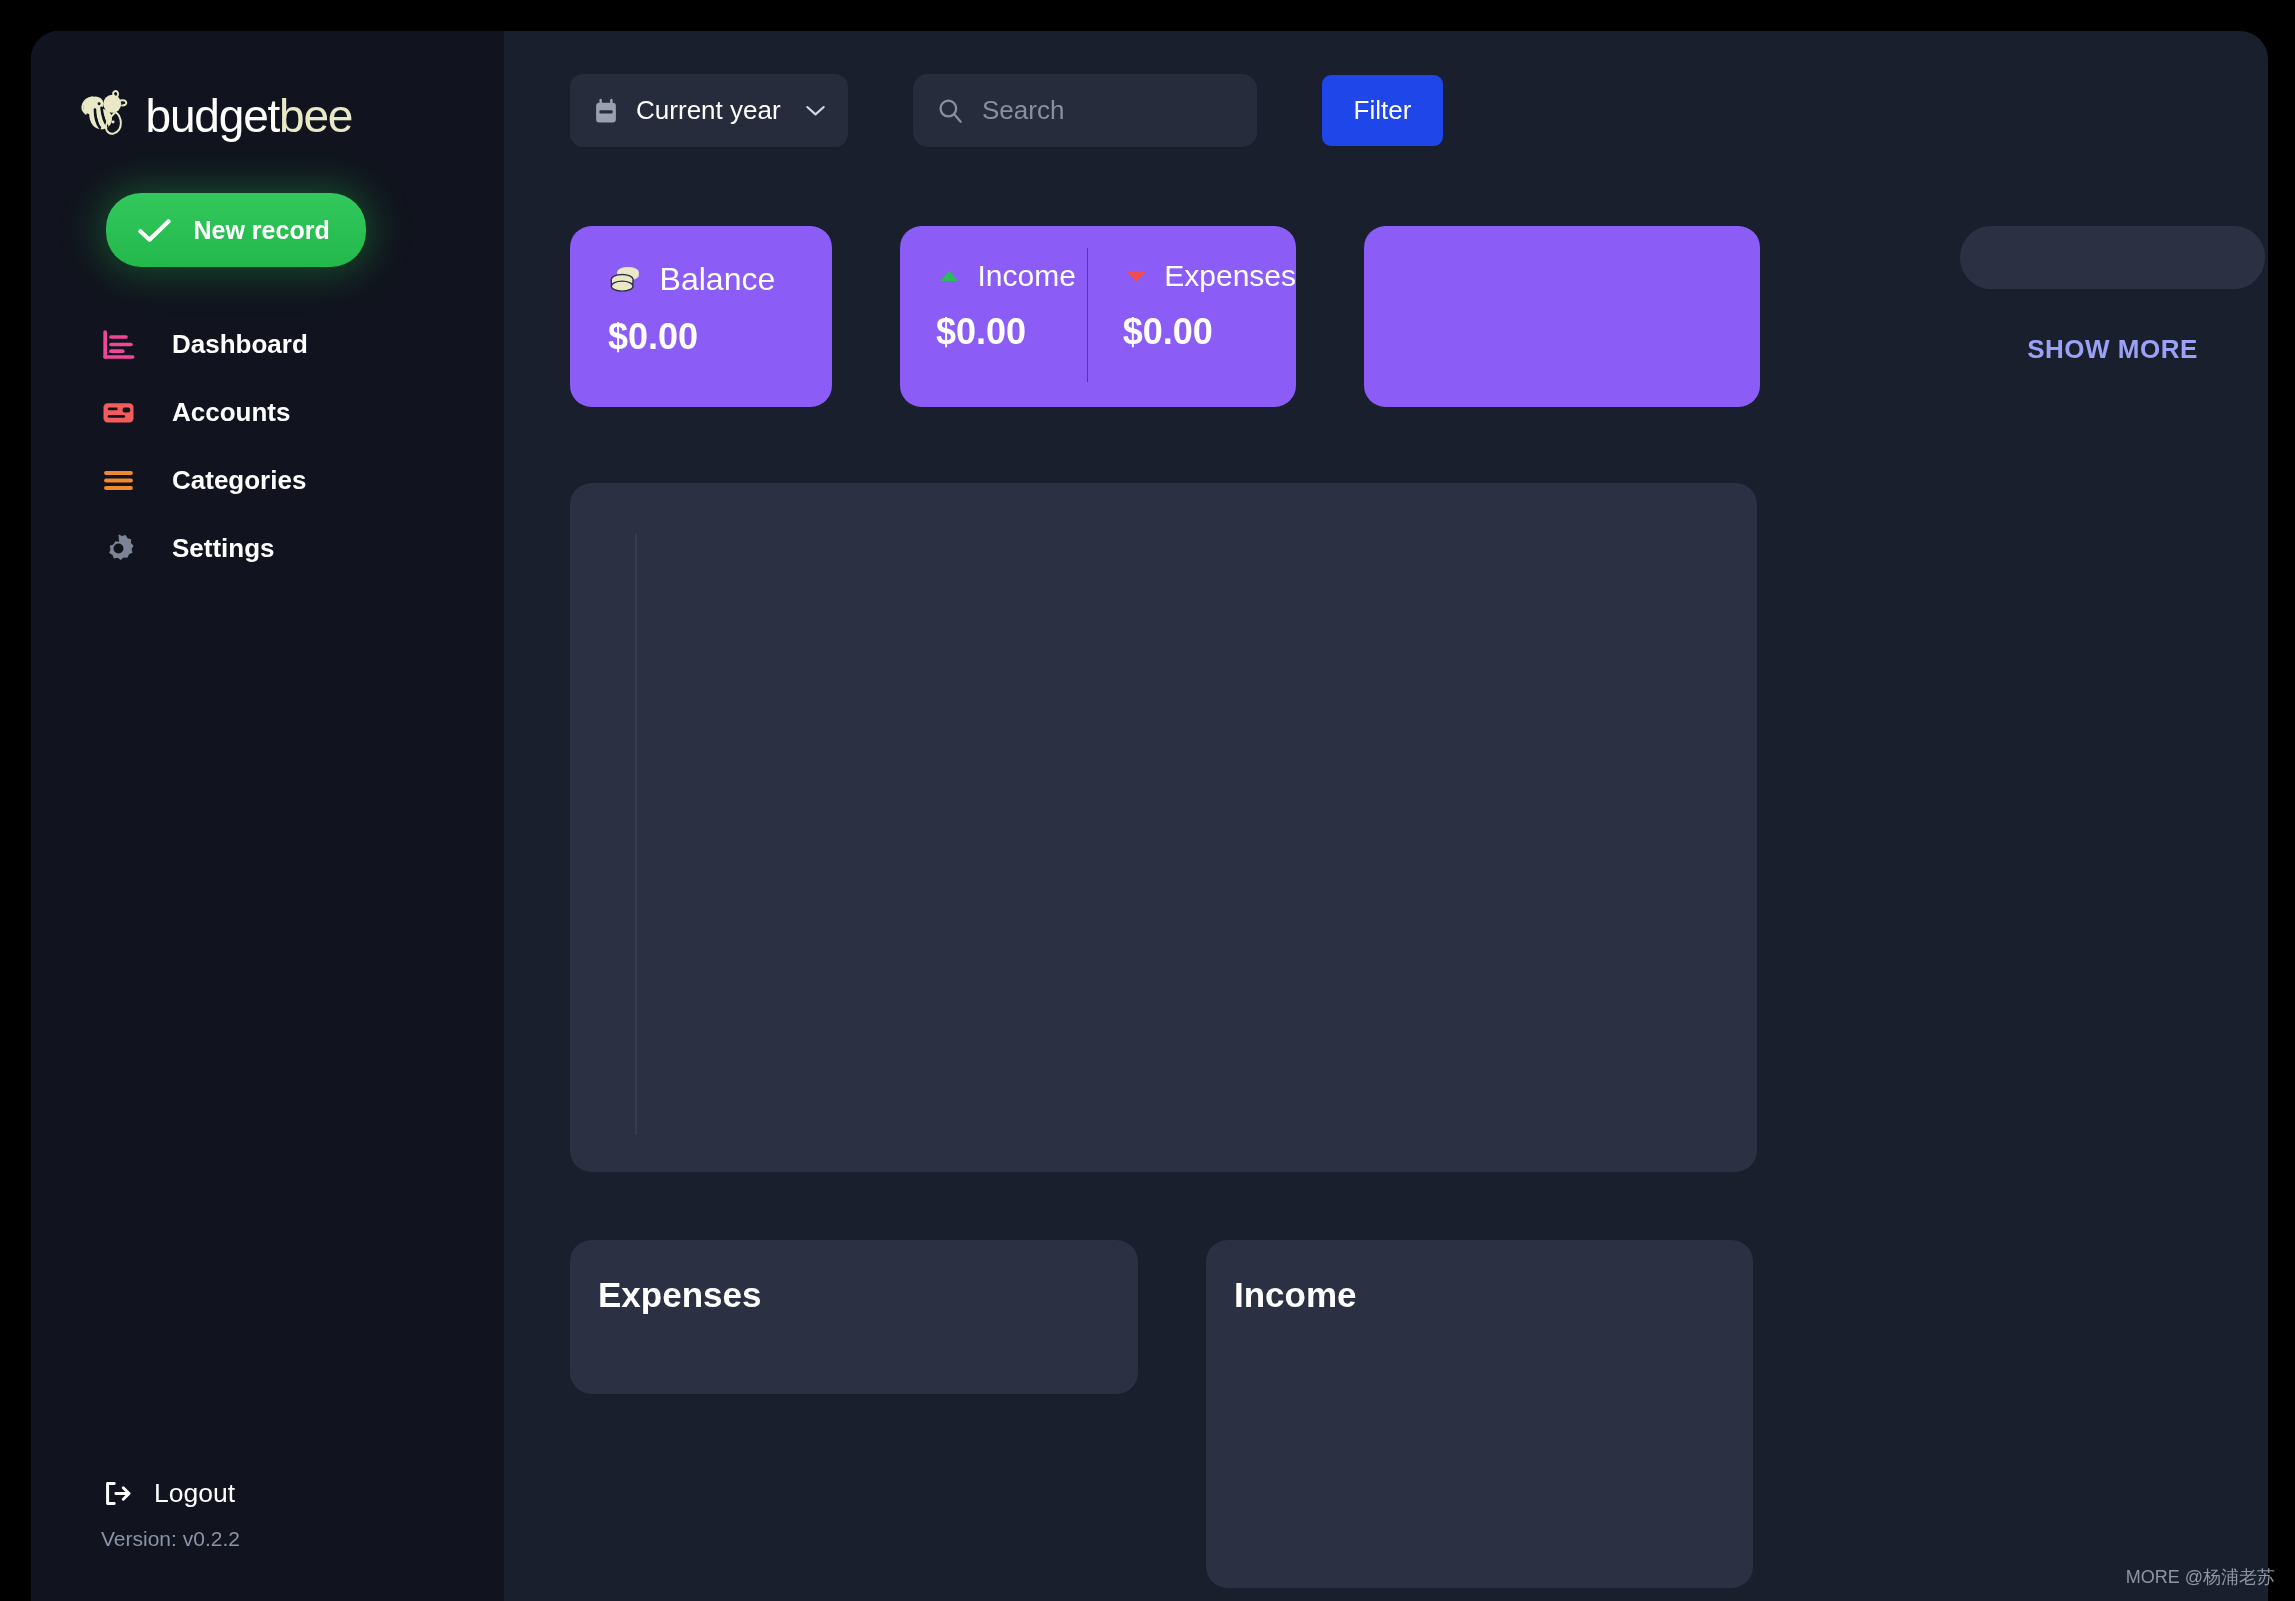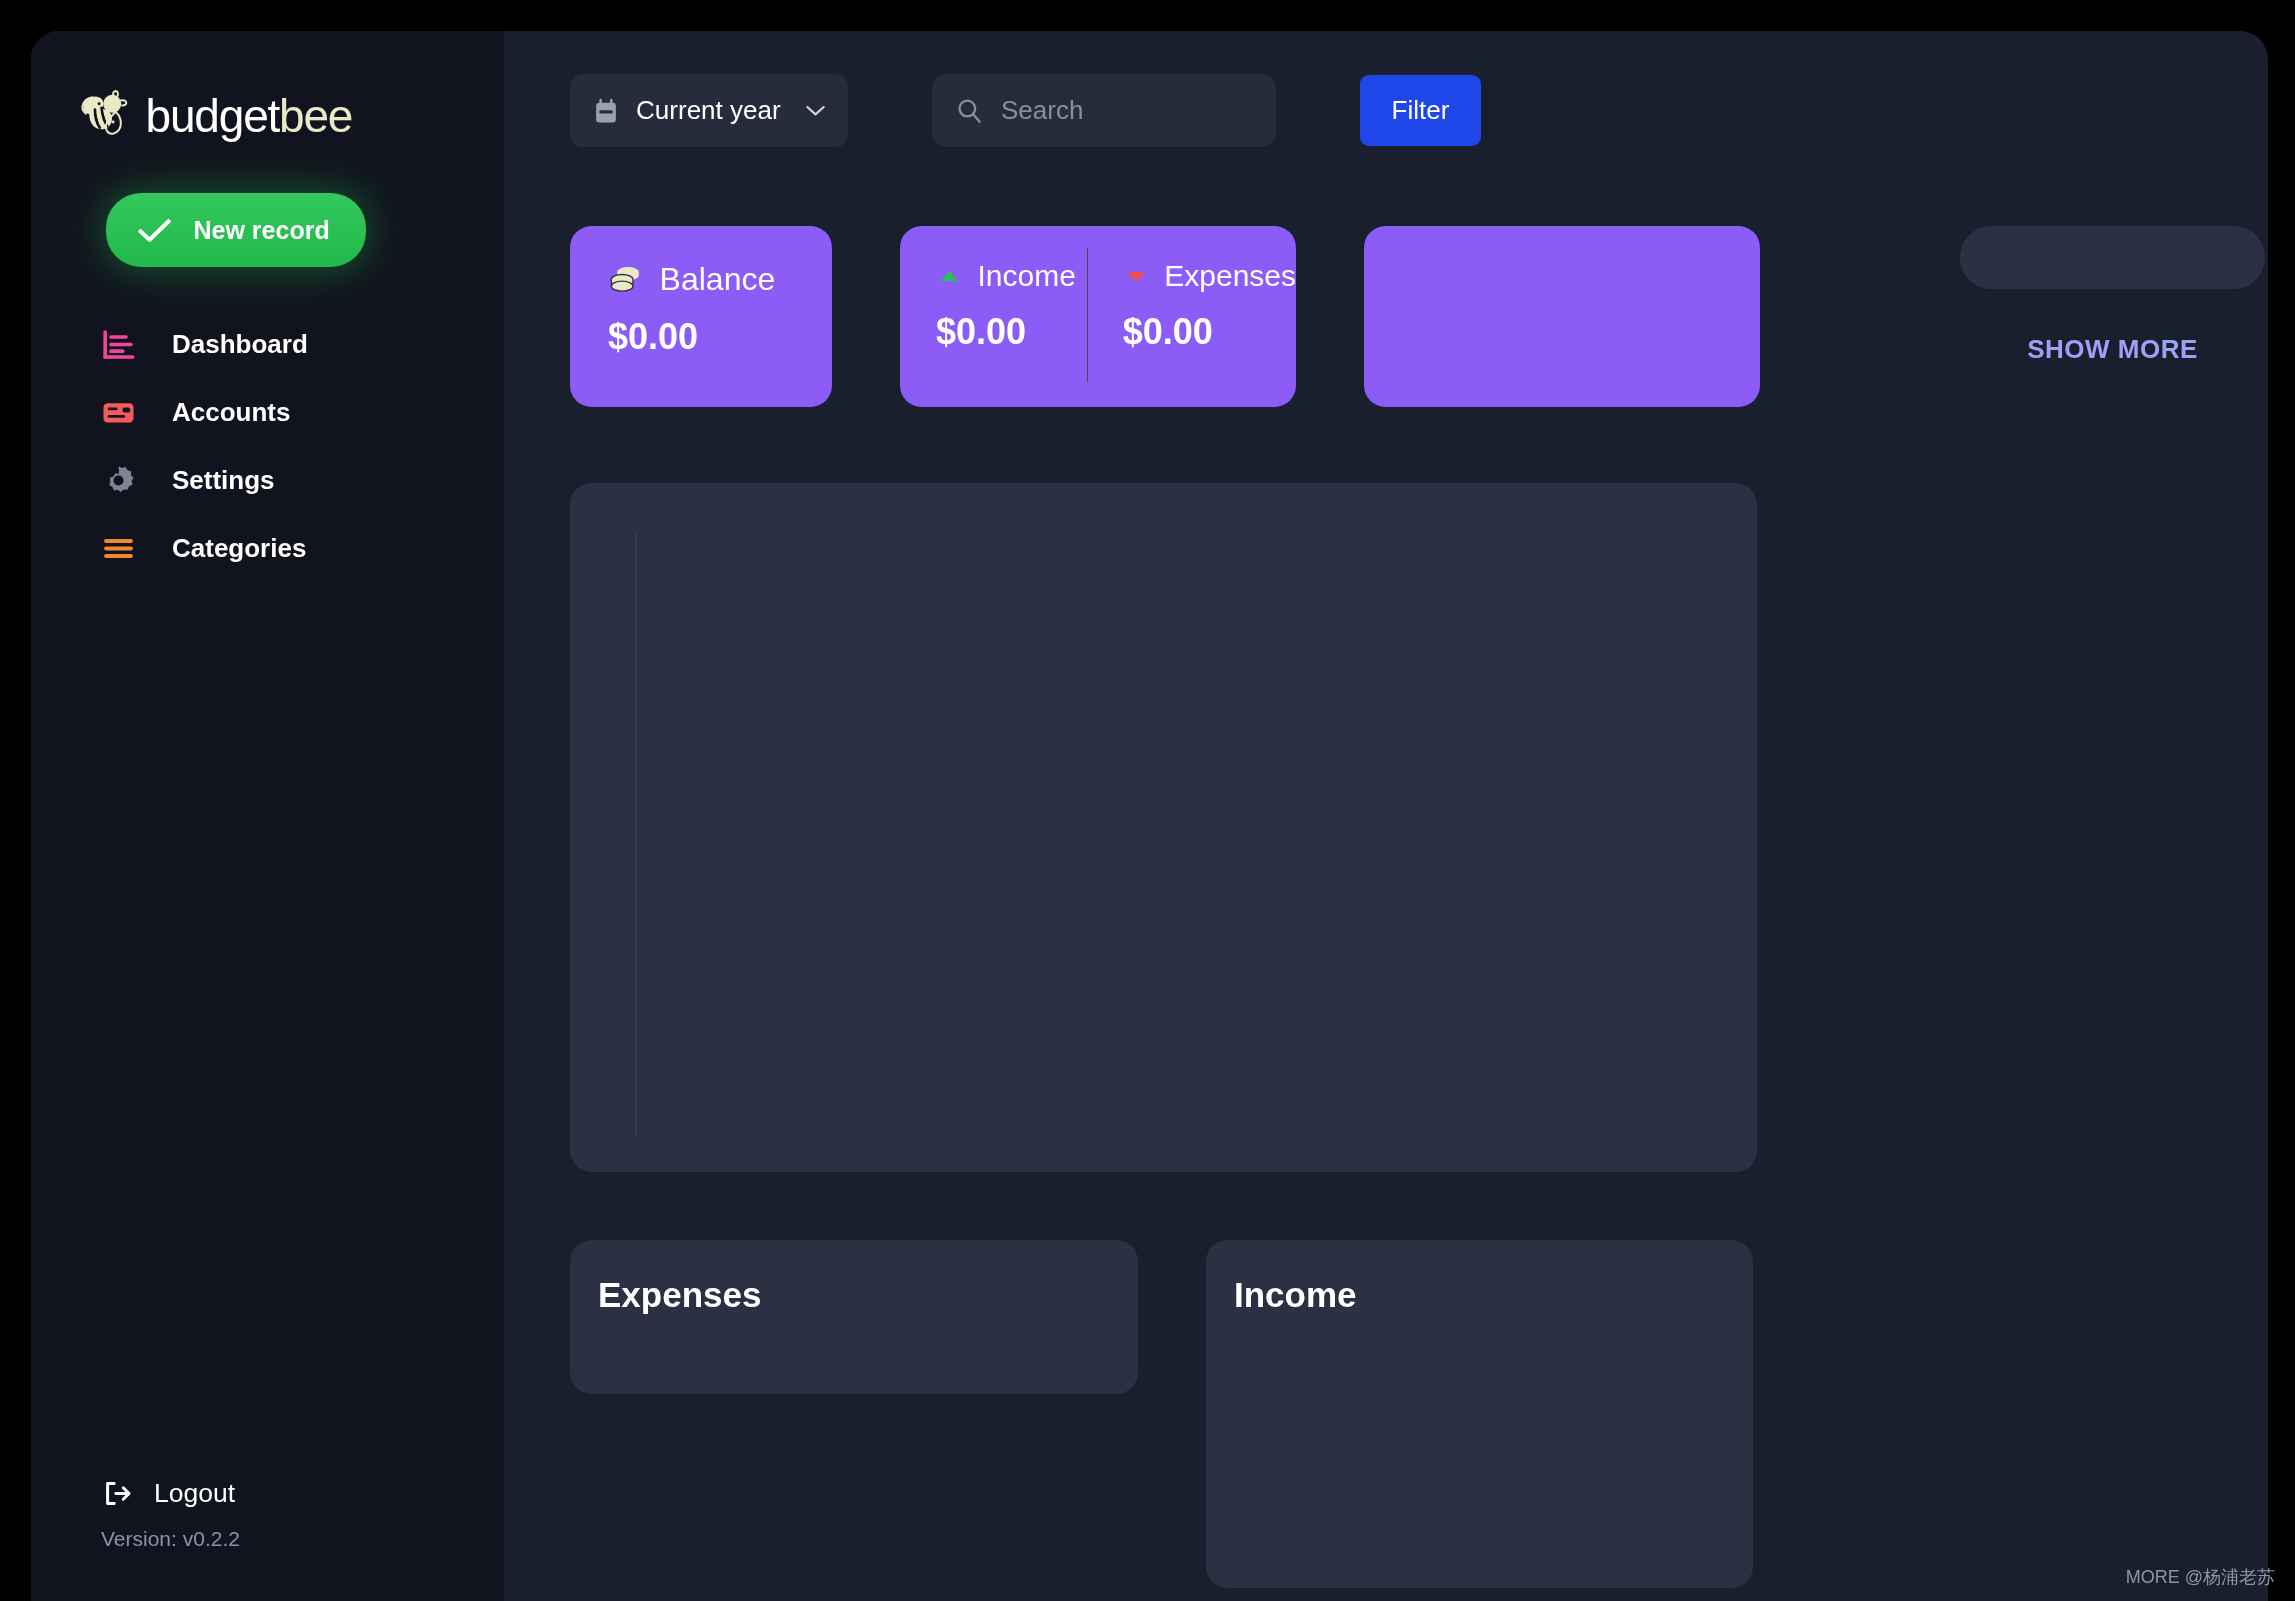--- a/index.html
+++ b/index.html
@@ -113,21 +113,21 @@
     flex:1;
     position:relative;
     padding:43px 0 0 66px;
     overflow:hidden;
   }
 
   
   .toolbar{
     display:flex;
     align-items:center;
-    gap:84px;
+    gap:65px;
   }
   .year-select{
     display:flex;
     align-items:center;
     gap:16.6px;
     width:278px;
     height:73px;
     padding:0 21.5px;
     background:#272C3C;
     border:none;
@@ -374,38 +374,38 @@
             <rect x="8" y="24" width="21" height="3.4" rx="1.7" fill="#11141E"></rect>
             <rect x="8" y="15" width="12" height="3.4" rx="1.7" fill="#11141E"></rect>
           </svg>
         </span>
         <span class="nav-label">Accounts</span>
       </div>
 
       <div class="nav-item">
         <span class="nav-icon">
           <svg viewBox="0 0 42 42" width="35" height="35" xmlns="http://www.w3.org/2000/svg">
-            <path fill="#7C8496" d="M21 4 l4.2 2.1 4.3-1.3 2.3 4 4.4 1.1 -0.3 4.6 3.2 3.2 -2.4 3.9 1.1 4.4 -4.2 1.8 -1.9 4.2 -4.6 -0.3 -3.5 3 -3.6-2.6 -4.5 0.9 -1.6-4.3 -4-2.2 1.4-4.4 -0.7-4.5 4.3-1.5 2.4-3.9 4.4 0.8z"></path>
-            <circle cx="21" cy="21" r="6" fill="#11141E"></circle>
-          </svg>
-        </span>
-        <span class="nav-label">Settings</span>
-      </div>
-
-      <div class="nav-item">
-        <span class="nav-icon">
-          <svg viewBox="0 0 42 42" width="35" height="35" xmlns="http://www.w3.org/2000/svg">
             <g stroke="#F08A2E" stroke-width="4.6" stroke-linecap="round">
               <path d="M6 12 L36 12"></path>
               <path d="M6 21 L36 21"></path>
               <path d="M6 30 L36 30"></path>
             </g>
           </svg>
         </span>
         <span class="nav-label">Categories</span>
+      </div>
+
+      <div class="nav-item">
+        <span class="nav-icon">
+          <svg viewBox="0 0 42 42" width="35" height="35" xmlns="http://www.w3.org/2000/svg">
+            <path fill="#7C8496" d="M21 4 l4.2 2.1 4.3-1.3 2.3 4 4.4 1.1 -0.3 4.6 3.2 3.2 -2.4 3.9 1.1 4.4 -4.2 1.8 -1.9 4.2 -4.6 -0.3 -3.5 3 -3.6-2.6 -4.5 0.9 -1.6-4.3 -4-2.2 1.4-4.4 -0.7-4.5 4.3-1.5 2.4-3.9 4.4 0.8z"></path>
+            <circle cx="21" cy="21" r="6" fill="#11141E"></circle>
+          </svg>
+        </span>
+        <span class="nav-label">Settings</span>
       </div>
     </nav>
 
     <div class="sidebar-bottom">
       <div class="logout-row">
         <span class="logout-icon">
           <svg viewBox="0 0 40 40" width="33" height="33" xmlns="http://www.w3.org/2000/svg">
             <path d="M16 8 L8 8 L8 32 L16 32" fill="none" stroke="#FFFFFF" stroke-width="3.6" stroke-linecap="round" stroke-linejoin="round"></path>
             <path d="M18 20 L34 20 M27 13 L34 20 L27 27" fill="none" stroke="#FFFFFF" stroke-width="3.6" stroke-linecap="round" stroke-linejoin="round"></path>
           </svg>

